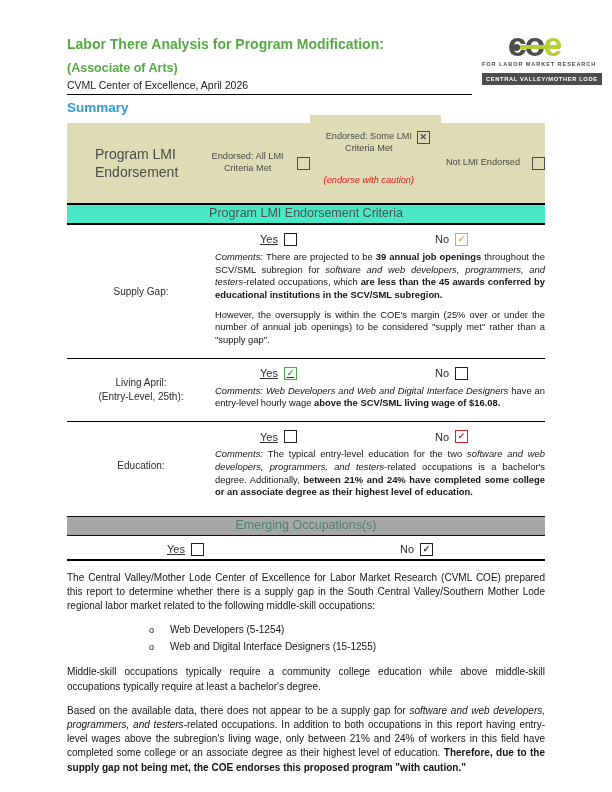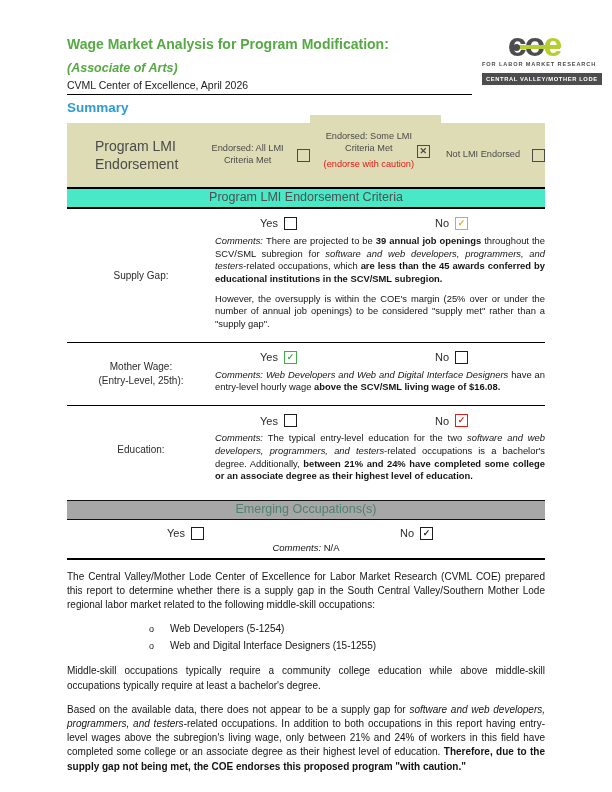--- a/index.html
+++ b/index.html
@@ -3,21 +3,21 @@
 <meta charset="utf-8">
 <style>
   html,body{margin:0;padding:0;background:#888;}
   .page{width:612px;height:792px;background:#fff;position:relative;overflow:hidden;
         font-family:"Liberation Sans",sans-serif;color:#141414;margin:0 auto;}
   .content{margin:0 67px;padding-top:36px;}
 
   
   .title1,.title2{color:var(--green);font-size:14px;font-weight:bold;margin:0;line-height:1.15;}
   .title1{margin-bottom:9px;}
-  .title3{color:var(--green);font-size:12.5px;font-weight:bold;font-style:italic;margin:3px 0 0;}
+  .title3{color:var(--green);font-size:12.5px;font-weight:bold;margin:3px 0 0;}
   .subtitle{font-size:10.5px;color:#1c1c1c;margin-top:4px;padding-bottom:3px;}
   .rule{border-top:1.6px solid #000;width:405px;height:0;}
   .summary{color:var(--blue);font-size:13.5px;font-weight:bold;margin:5px 0 7px;}
 
   
   .logo{position:absolute;top:28px;right:26px;width:104px;text-align:center;}
   .logo-word{font-size:34px;font-weight:bold;letter-spacing:-2px;line-height:0.95;position:relative;display:inline-block;}
   .logo-word .lc{color:var(--logogray);} .logo-word .le{color:var(--lime);}
   .logo-needle{position:absolute;height:4px;background:var(--lime);width:44px;right:0;top:17px;}
   .logo-dot{position:absolute;width:7px;height:7px;border-radius:50%;background:var(--logogray);right:40px;top:15.5px;}
@@ -25,43 +25,43 @@
   .logo-box{background:var(--logogray);color:#fff;font-size:5.8px;font-weight:bold;letter-spacing:0.6px;
             padding:3px 4px;margin-top:3px;display:inline-block;white-space:nowrap;}
 
   
   .etable{width:478px;}
   .eh-row{display:flex;background:var(--beige);min-height:60px;margin-top:8px;align-items:center;}
   .eh-c1{width:128px;padding-left:16px;font-size:14px;color:#4a4a4a;line-height:1.3;margin-left:12px;}
   .eh-opt{display:flex;align-items:center;justify-content:center;gap:7px;flex:1;}
   .eh-lab{font-size:9.2px;color:#4a4a4a;text-align:center;line-height:1.3;width:84px;}
   .eh-c3{width:152px;align-self:stretch;margin-top:-8px;background:var(--beige);
-         display:flex;align-items:center;justify-content:center;gap:0;padding:16px 0;}
+         display:flex;align-items:flex-start;justify-content:center;gap:0;padding:16px 0;}
   .eh-c3 .eh-lab{width:96px;}
-  .caution{color:var(--red);margin-top:4px;}
+  .caution{color:var(--red);margin-top:20px;font-style:italic;}
 
   .cb{width:11px;height:11px;border:1.4px solid #4a4a4a;display:inline-flex;align-items:center;
       justify-content:center;font-size:9px;line-height:1;color:#4a4a4a;flex:none;font-weight:bold;}
   .cb-gold{border-color:var(--gold);color:var(--gold);}
   .cb-green{border-color:var(--checkgreen);color:var(--checkgreen);}
   .cb-red{border-color:var(--checkred);color:var(--checkred);}
   .cb-dark{border-color:#1d1d1d;color:#1d1d1d;}
 
   .tealbar{background:var(--teal);border-top:2.4px solid #000;border-bottom:2.4px solid #000;
            text-align:center;font-size:12.5px;color:#4f4f4f;padding:1px 8px 3px;}
   .graybar{background:var(--graybar);border-top:1.6px solid #111;border-bottom:1.6px solid #111;
            text-align:center;font-size:12.5px;color:var(--emergingtext);padding:1px 0 3px;margin-top:6px;}
 
   .crit{display:flex;}
   .crit-label{width:148px;display:flex;flex-direction:column;align-items:center;justify-content:center;
               text-align:center;font-size:10px;color:#2b2b2b;line-height:1.35;flex:none;}
   .crit-body{flex:1;padding:2px 0 4px;}
   .yesno{display:flex;font-size:11px;color:#2b2b2b;margin:6px 0 5px;align-items:center;}
   .yn{display:inline-flex;align-items:center;gap:6px;}
-  .yes{margin-left:45px;} .no{margin-left:138px;}
+  .yes{margin-left:45px;text-decoration:underline;} .no{margin-left:138px;}
   .yesno-full{display:flex;font-size:11px;color:#2b2b2b;margin:7px 0 2px;align-items:center;}
   .yesno-full .yes{margin-left:100px;} .yesno-full .no{margin-left:196px;}
   .cmt{font-size:9.4px;color:#141414;text-align:justify;line-height:1.35;margin:3px 0 7px;}
   .divider{border-top:1.8px solid #000;}
   .tbl-bottom{border-top:2px solid #000;margin-top:3px;}
   .na{text-align:center;font-size:9.5px;margin:2px 0 5px;}
 
   
   .para{font-size:10px;text-align:justify;line-height:1.42;margin:10px 0 0;}
   .bullets{margin:9px 0 0 82px;}
@@ -77,21 +77,21 @@
     <span class="logo-word">
       <span class="lc">c</span><span class="lc">o</span><span class="le">e</span>
       <span class="logo-needle"></span>
       <span class="logo-dot"></span>
     </span>
     <div class="logo-tag">FOR LABOR MARKET RESEARCH</div>
     <div class="logo-box">CENTRAL VALLEY/MOTHER LODE</div>
   </div>
 
   <div class="content">
-    <h1 class="title1">Wage Market Analysis for Program Modification:</h1>
+    <h1 class="title1">Labor There Analysis for Program Modification:</h1>
     <h2 class="title3">(Associate of Arts)</h2>
     <div class="subtitle">CVML Center of Excellence, April 2026</div>
     <div class="rule"></div>
     <h3 class="summary">Summary</h3>
 
     <div class="etable">
 
       <div class="eh-row">
         <div class="eh-c1">Program LMI Endorsement</div>
         <div class="eh-opt">
@@ -128,21 +128,21 @@
           </div>
           <div class="cmt"><span style="font-style: italic;">Comments: </span><span>There are projected to be </span><span style="font-weight: bold;">39 annual job openings</span><span> throughout the SCV/SML subregion for </span><span style="font-style: italic;">software and web developers, programmers, and testers</span><span>-related occupations, which </span><span style="font-weight: bold;">are less than the 45 awards conferred by educational institutions in the SCV/SML subregion.</span></div>
           <div class="cmt"><span>However, the oversupply is within the COE's margin (25% over or under the number of annual job openings) to be considered "supply met" rather than a "supply gap".</span></div>
         </div>
       </div>
 
       <div class="divider"></div>
 
       <div class="crit">
         <div class="crit-label">
-          <span>Mother Wage:</span>
+          <span>Living April:</span>
           <span>(Entry-Level, 25th):</span>
         </div>
         <div class="crit-body">
           <div class="yesno">
             <span class="yn yes">
                 <span>Yes</span>
               <span class="cb cb-green">✓</span>
               </span>
             <span class="yn no">
                 <span>No</span>
@@ -177,21 +177,20 @@
       <div class="yesno-full">
         <span class="yn yes">
             <span>Yes</span>
           <span class="cb cb-dark"></span>
           </span>
         <span class="yn no">
             <span>No</span>
           <span class="cb cb-dark">✓</span>
           </span>
       </div>
-      <div class="na"><span style="font-style: italic;">Comments: </span><span>N/A</span></div>
 
       <div class="tbl-bottom"></div>
     </div>
 
     <p class="para">The Central Valley/Mother Lode Center of Excellence for Labor Market Research (CVML COE) prepared this report to determine whether there is a supply gap in the South Central Valley/Southern Mother Lode regional labor market related to the following middle-skill occupations:</p>
 
     <div class="bullets">
       <div class="bullet">
         <span class="marker">o</span>
         <span>Web Developers (5-1254)</span>

